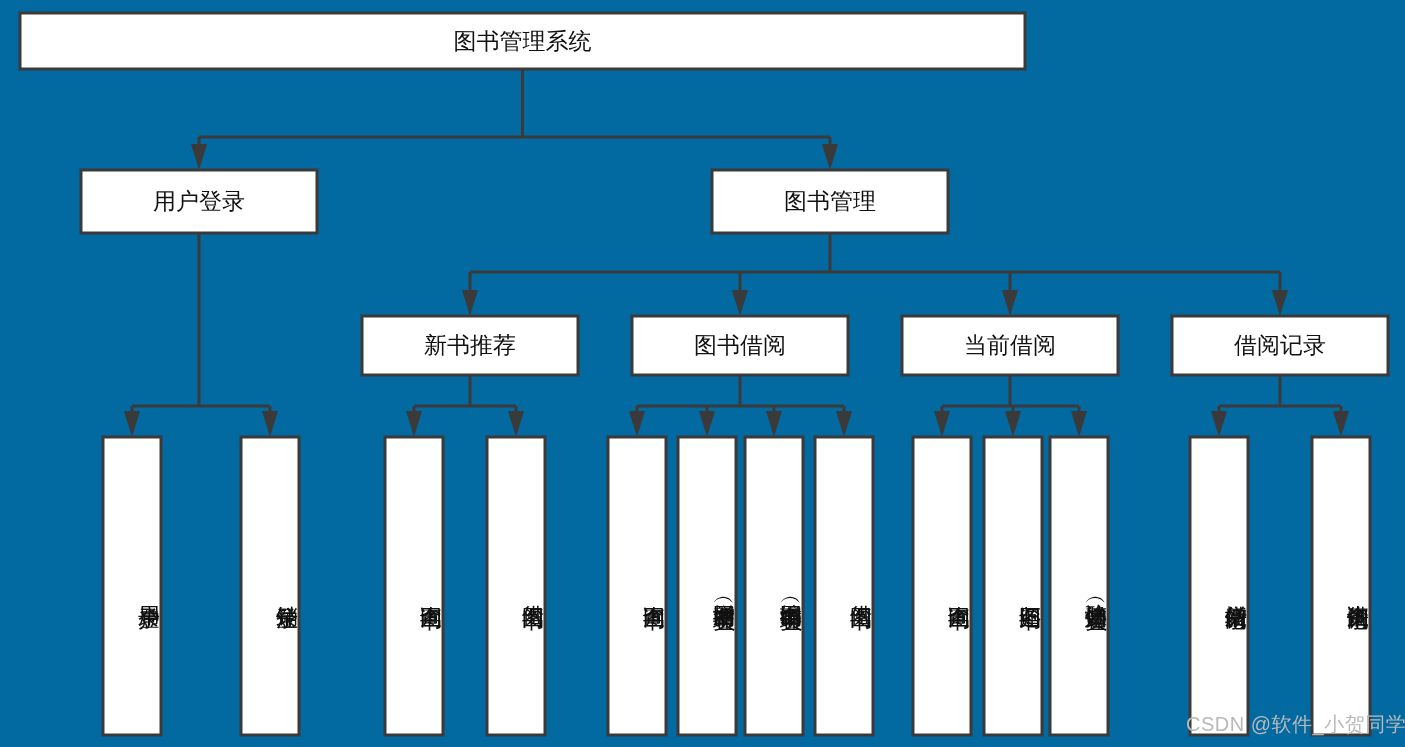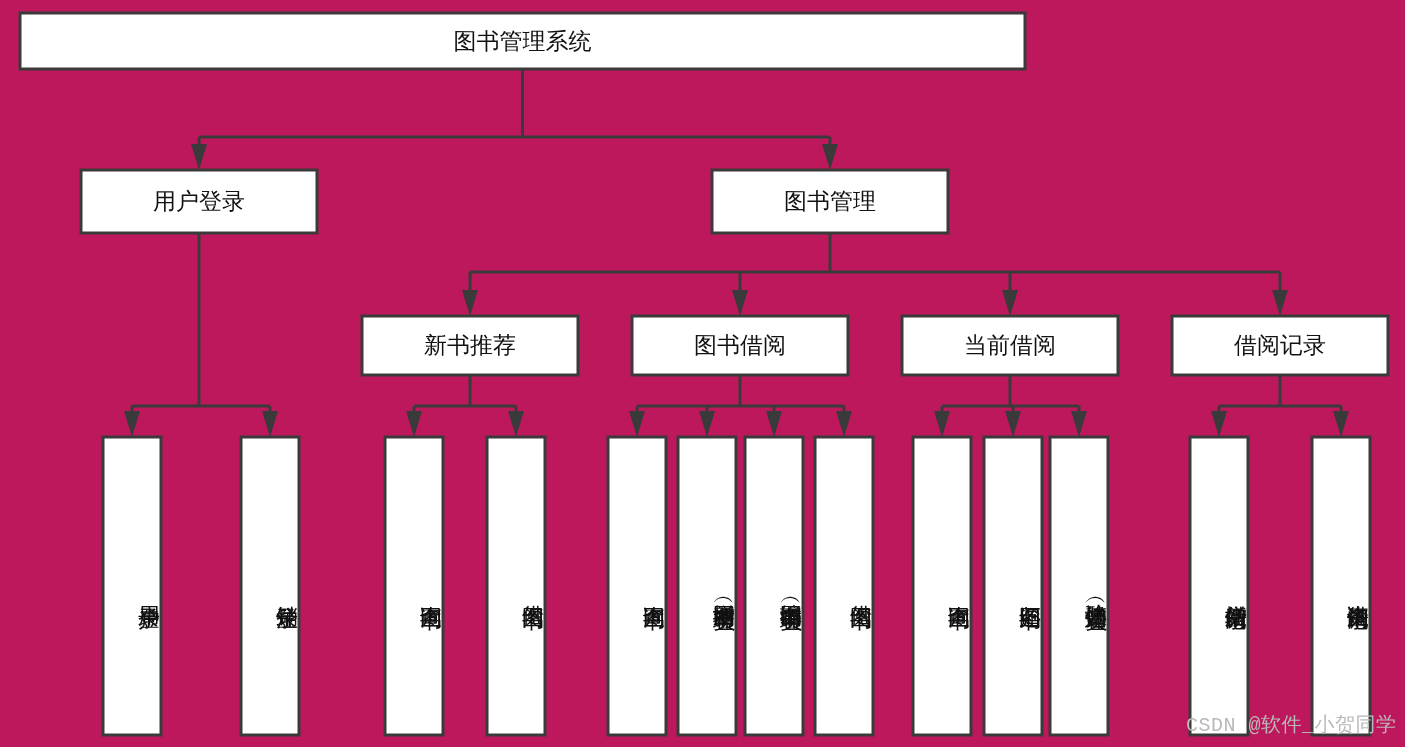--- a/index.html
+++ b/index.html
@@ -12,21 +12,21 @@
     width: 1405px;
     height: 747px;
     font-family: "DejaVu Sans", "Liberation Sans", sans-serif;
     overflow: hidden;
     position: relative;
   }
   #diagram-root {
     position: relative;
     width: 1405px;
     height: 747px;
-    background: #be185d;
+    background: #0369a1;
   }
   svg#flow-svg {
     position: absolute;
     left: 0;
     top: 0;
     width: 1405px;
     height: 747px;
     display: block;
   }
   .node-rect {
@@ -62,21 +62,21 @@
     text-orientation: upright;
     letter-spacing: 1px;
     white-space: nowrap;
     display: flex;
     align-items: flex-start;
     justify-content: center;
     pointer-events: none;
   }
   .watermark {
     position: absolute;
-    font-family: Liberation Mono, monospace;
+    font-family: Liberation Sans, sans-serif;
     font-size: 20px;
     color: #b9b9b9;
     white-space: nowrap;
     left: 1186px;
     top: 711px;
     letter-spacing: 0.5px;
   }
 </style>
 </head>
 <body>

